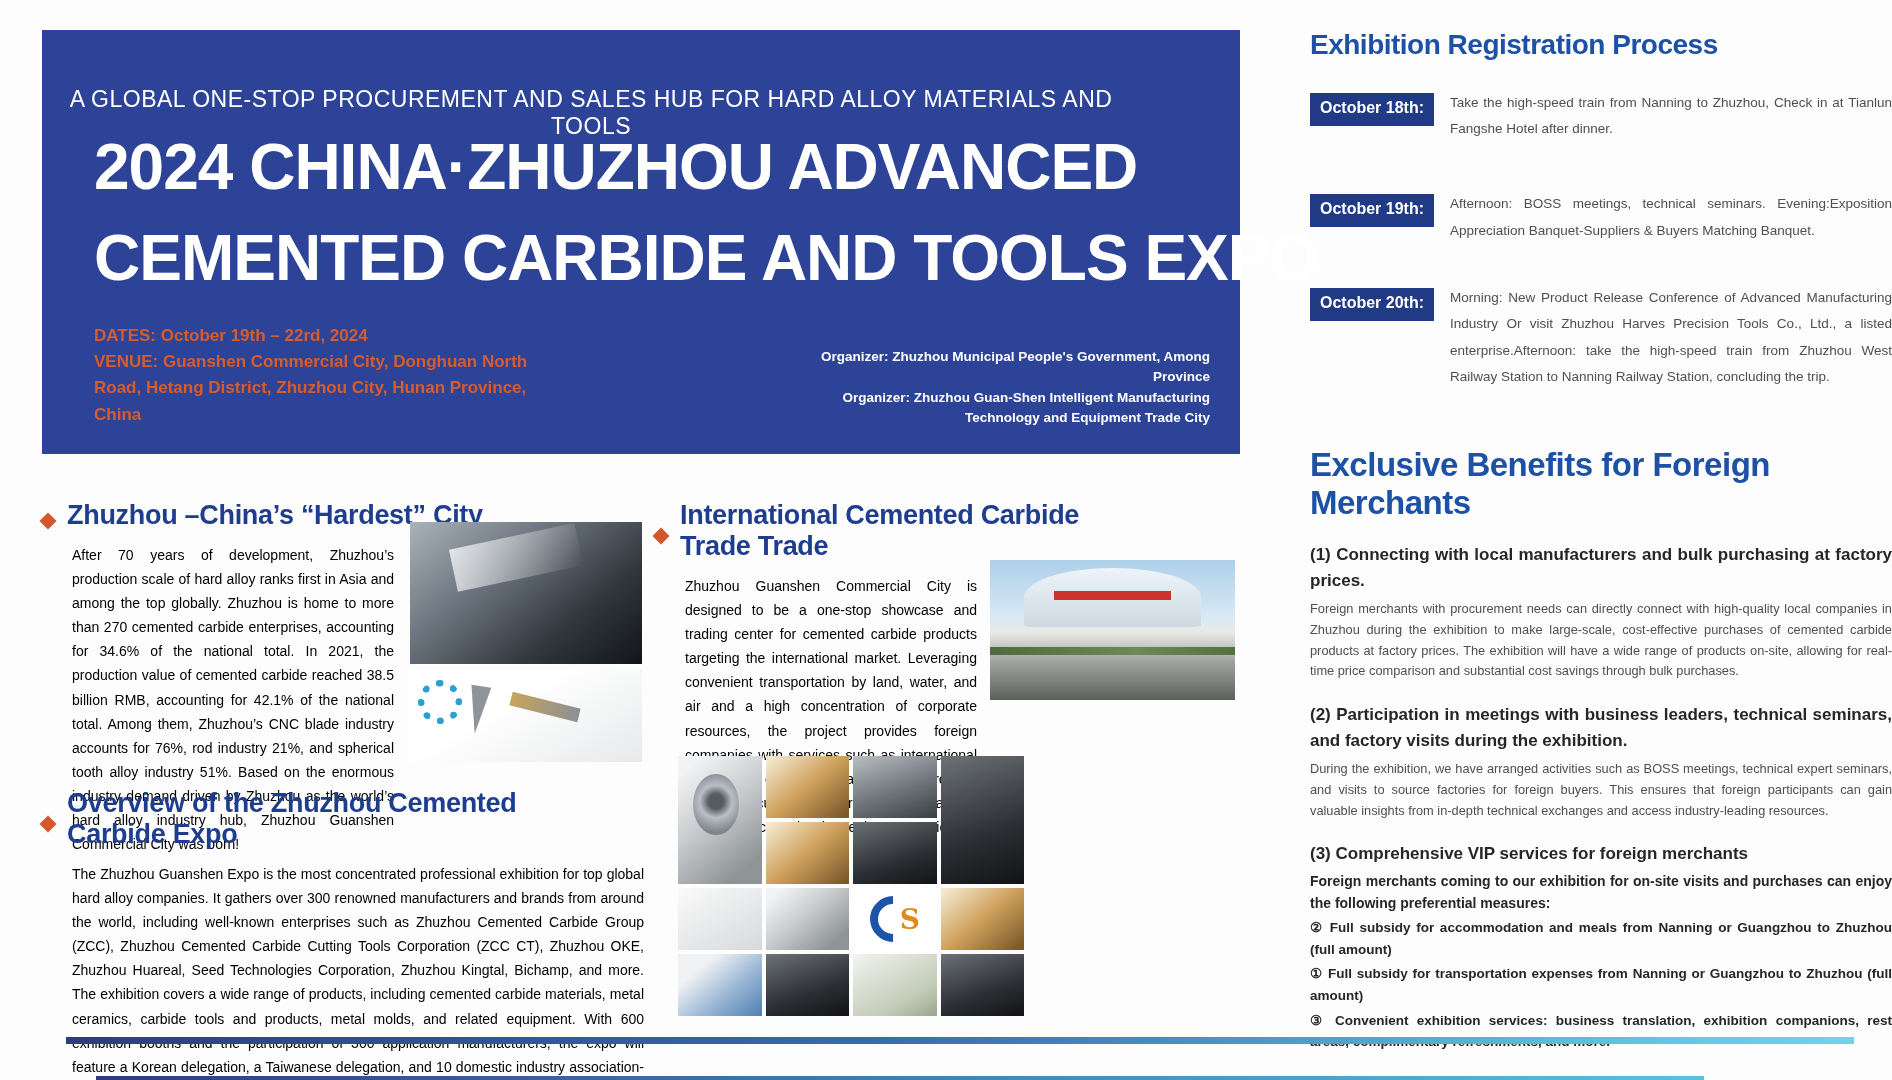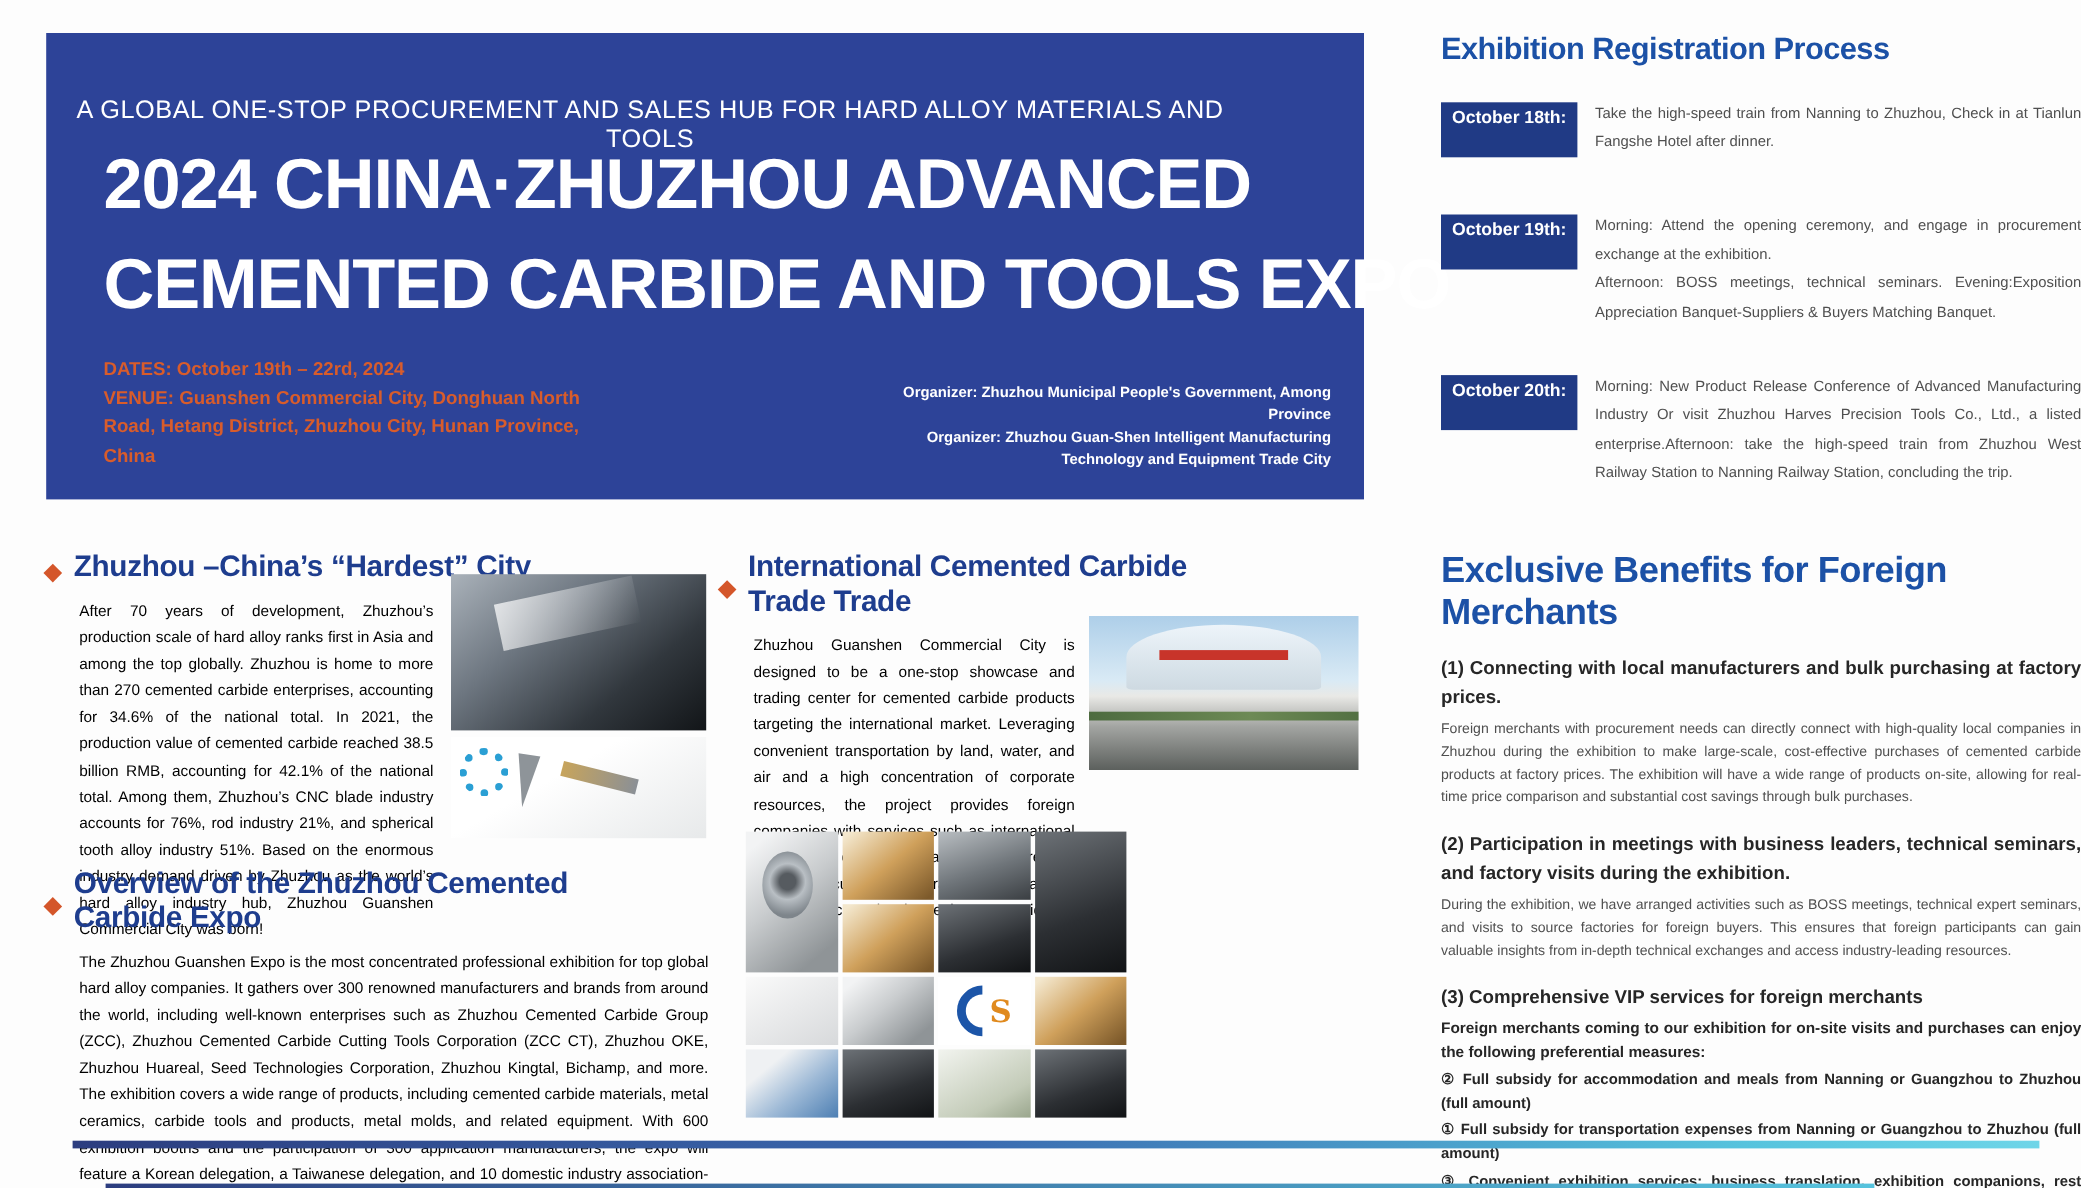--- a/index.html
+++ b/index.html
@@ -78,21 +78,21 @@
   .gs-s{color:#e08a1e;font-weight:bold;font-size:28px;margin-left:-16px;
         font-family:"DejaVu Serif",serif;}
 
   
   #right-col{position:absolute;left:1310px;top:30px;width:582px;}
   .rc-title{color:#1c51a6;font-weight:bold;font-size:28px;letter-spacing:-.5px;line-height:1.1;}
   .schedule{margin-top:32px;}
   .sched-item{display:flex;}
   .mb-lg{margin-bottom:52px;} .mb-md{margin-bottom:44px;}
   .sched-label{flex:none;background:#203a85;color:#ffffff;font-weight:bold;font-size:16px;
-               padding:6px 10px 26px;height:fit-content;white-space:nowrap;}
+               padding:6px 10px 9px;height:fit-content;white-space:nowrap;}
   .sched-desc{margin-left:16px;margin-top:-3px;color:#4f4f4f;font-size:13.5px;line-height:1.95;
               text-align:justify;flex:1;}
   .sched-desc p{margin:0;}
   .benefits-title{margin-top:56px;color:#1c51a6;font-weight:bold;font-size:33px;letter-spacing:-.5px;}
   .benefit{margin-top:20px;}
   .benefit-head{color:#262626;font-weight:bold;font-size:17px;line-height:1.5;text-align:justify;}
   .benefit-body{margin-top:6px;color:#4f4f4f;font-size:12.8px;line-height:1.62;text-align:justify;}
   .benefit-body-bold{margin-top:4px;color:#262626;font-weight:bold;font-size:14px;
                      line-height:1.55;text-align:justify;}
   .measure{color:#262626;font-weight:bold;font-size:13.5px;line-height:1.6;margin-top:3px;
@@ -193,21 +193,20 @@
     <div class="schedule">
       <div class="sched-item mb-lg">
         <div class="sched-label">October 18th:</div>
         <div class="sched-desc">
           <p>Take the high-speed train from Nanning to Zhuzhou, Check in at Tianlun Fangshe Hotel after dinner.</p>
         </div>
       </div>
       <div class="sched-item mb-md">
         <div class="sched-label">October 19th:</div>
         <div class="sched-desc">
-          <p>Morning: Attend the opening ceremony, and engage in procurement exchange at the exhibition.</p>
           <p>Afternoon: BOSS meetings, technical seminars. Evening:Exposition Appreciation Banquet-Suppliers &amp; Buyers Matching Banquet.</p>
         </div>
       </div>
       <div class="sched-item">
         <div class="sched-label">October 20th:</div>
         <div class="sched-desc">
           <p>Morning: New Product Release Conference of Advanced Manufacturing Industry Or visit Zhuzhou Harves Precision Tools Co., Ltd., a listed enterprise.Afternoon: take the high-speed train from Zhuzhou West Railway Station to Nanning Railway Station, concluding the trip.</p>
         </div>
       </div>
     </div>

